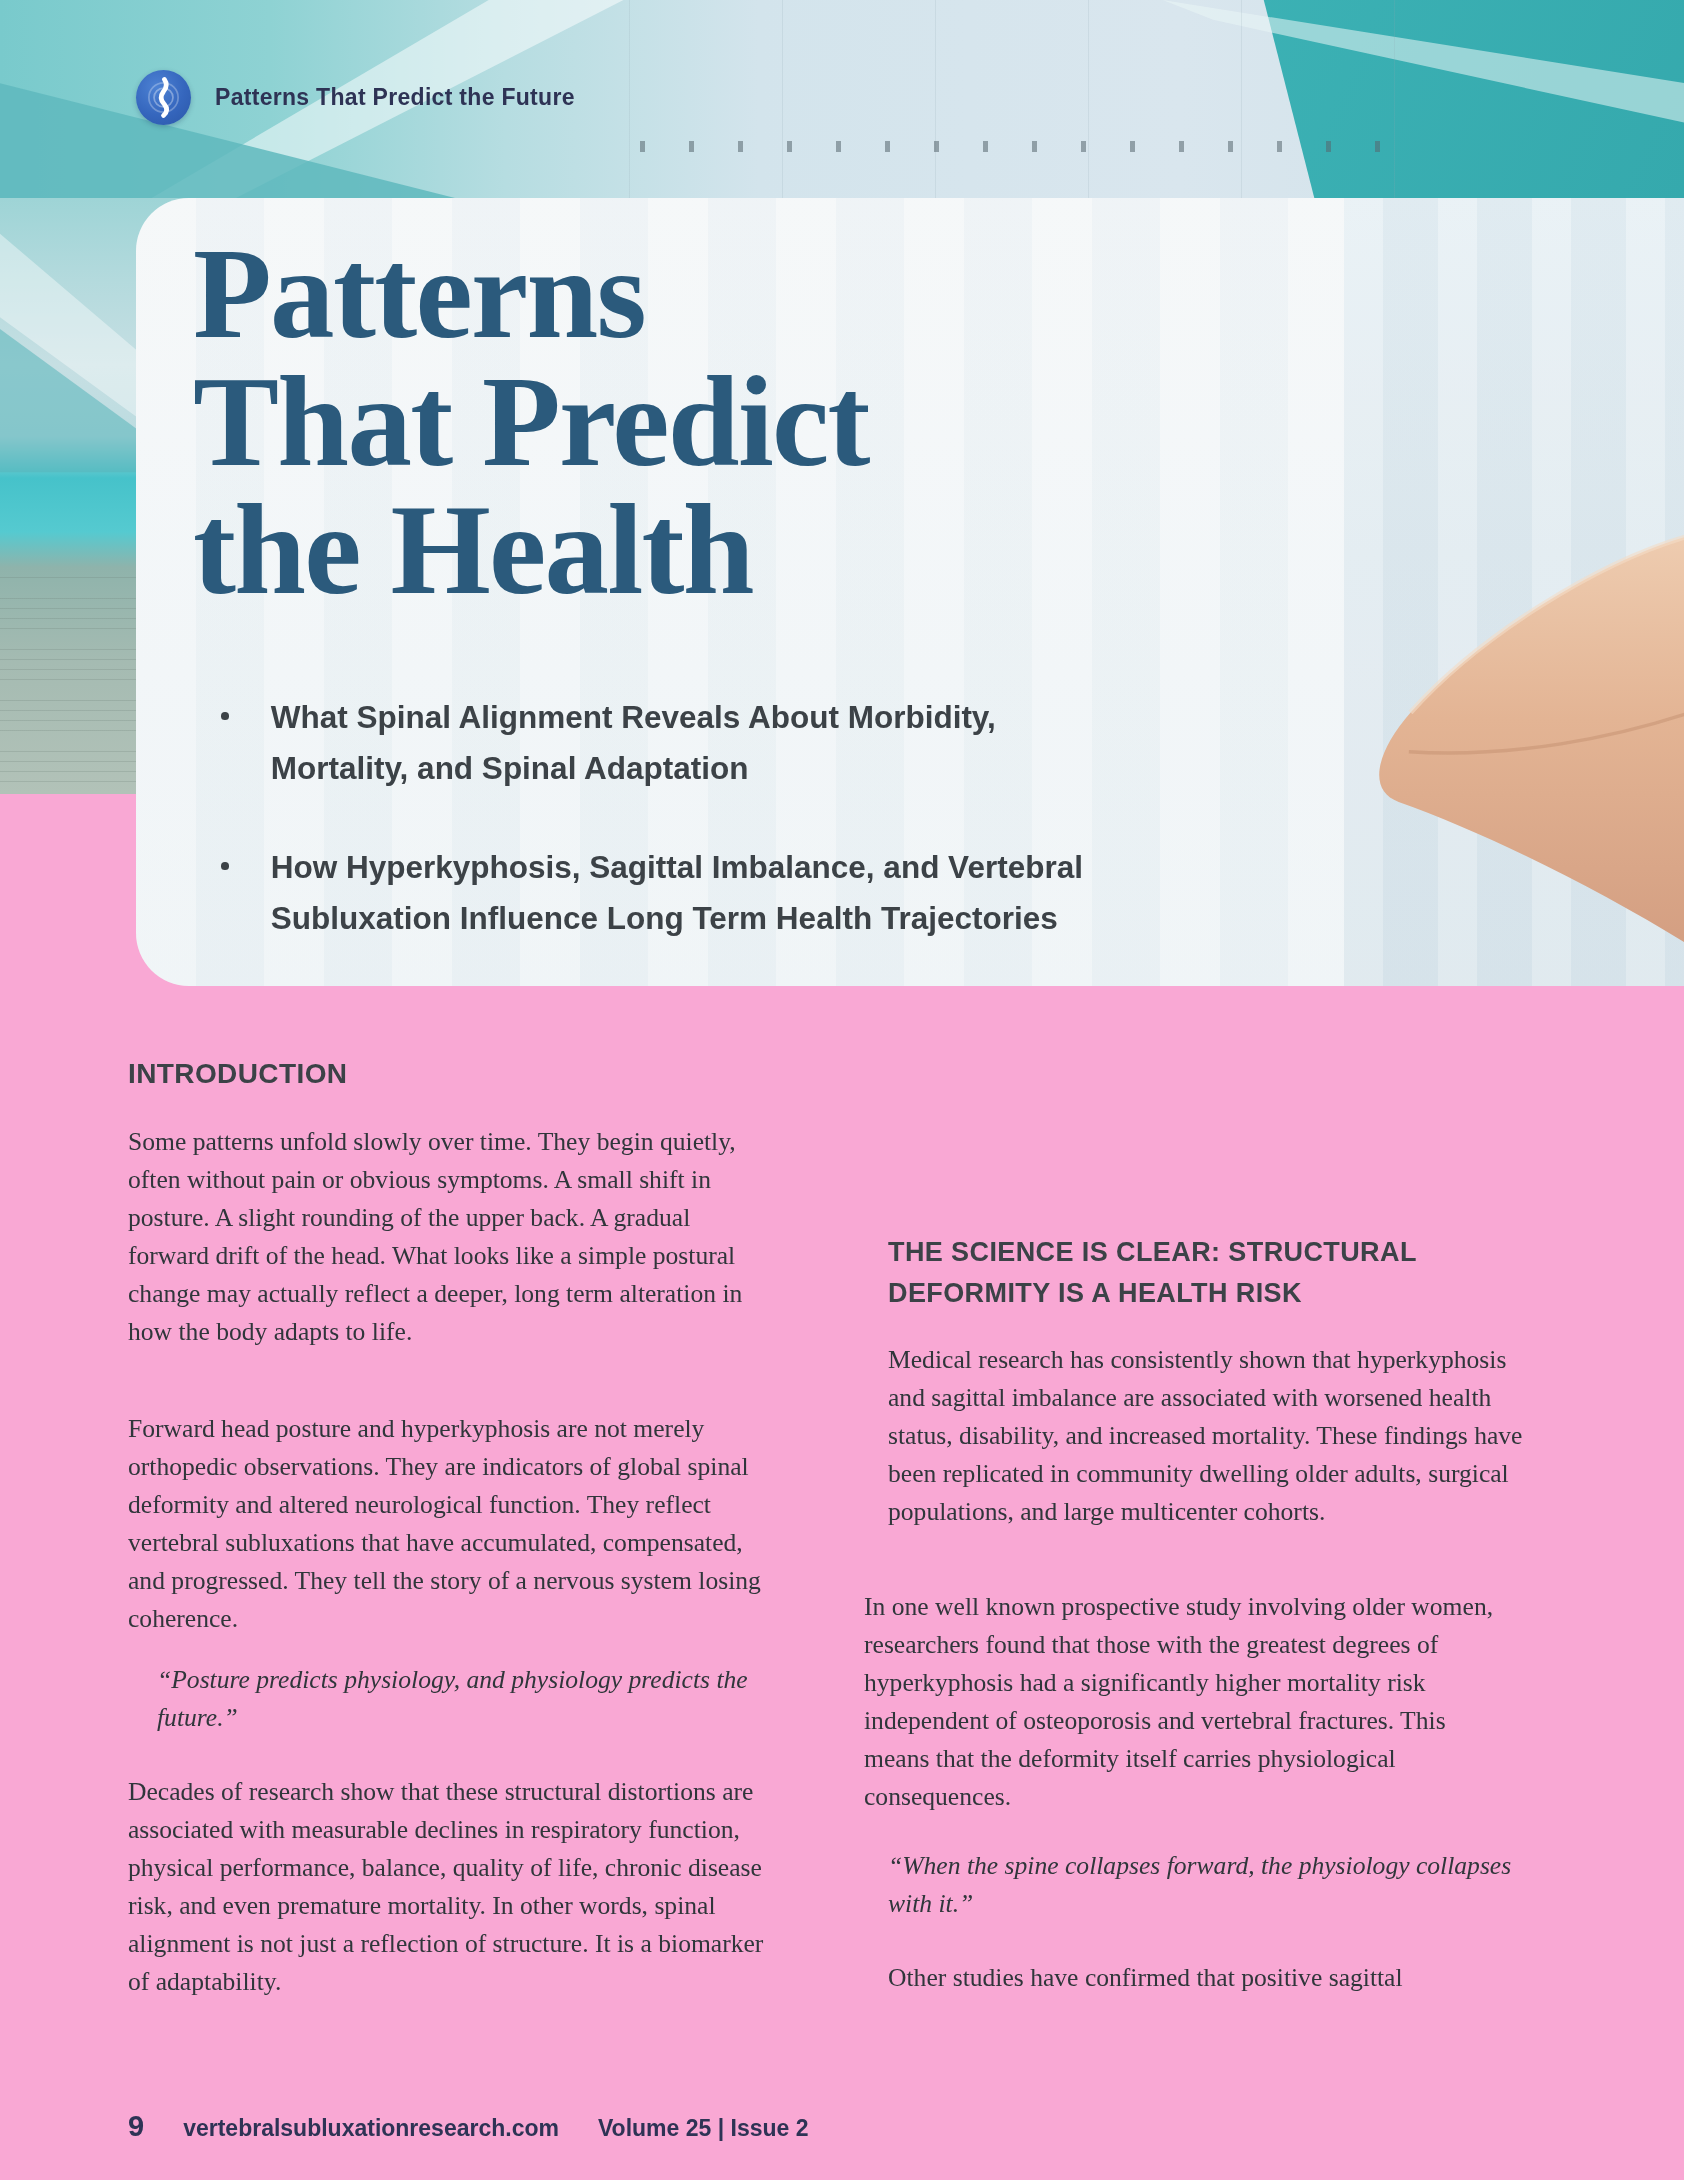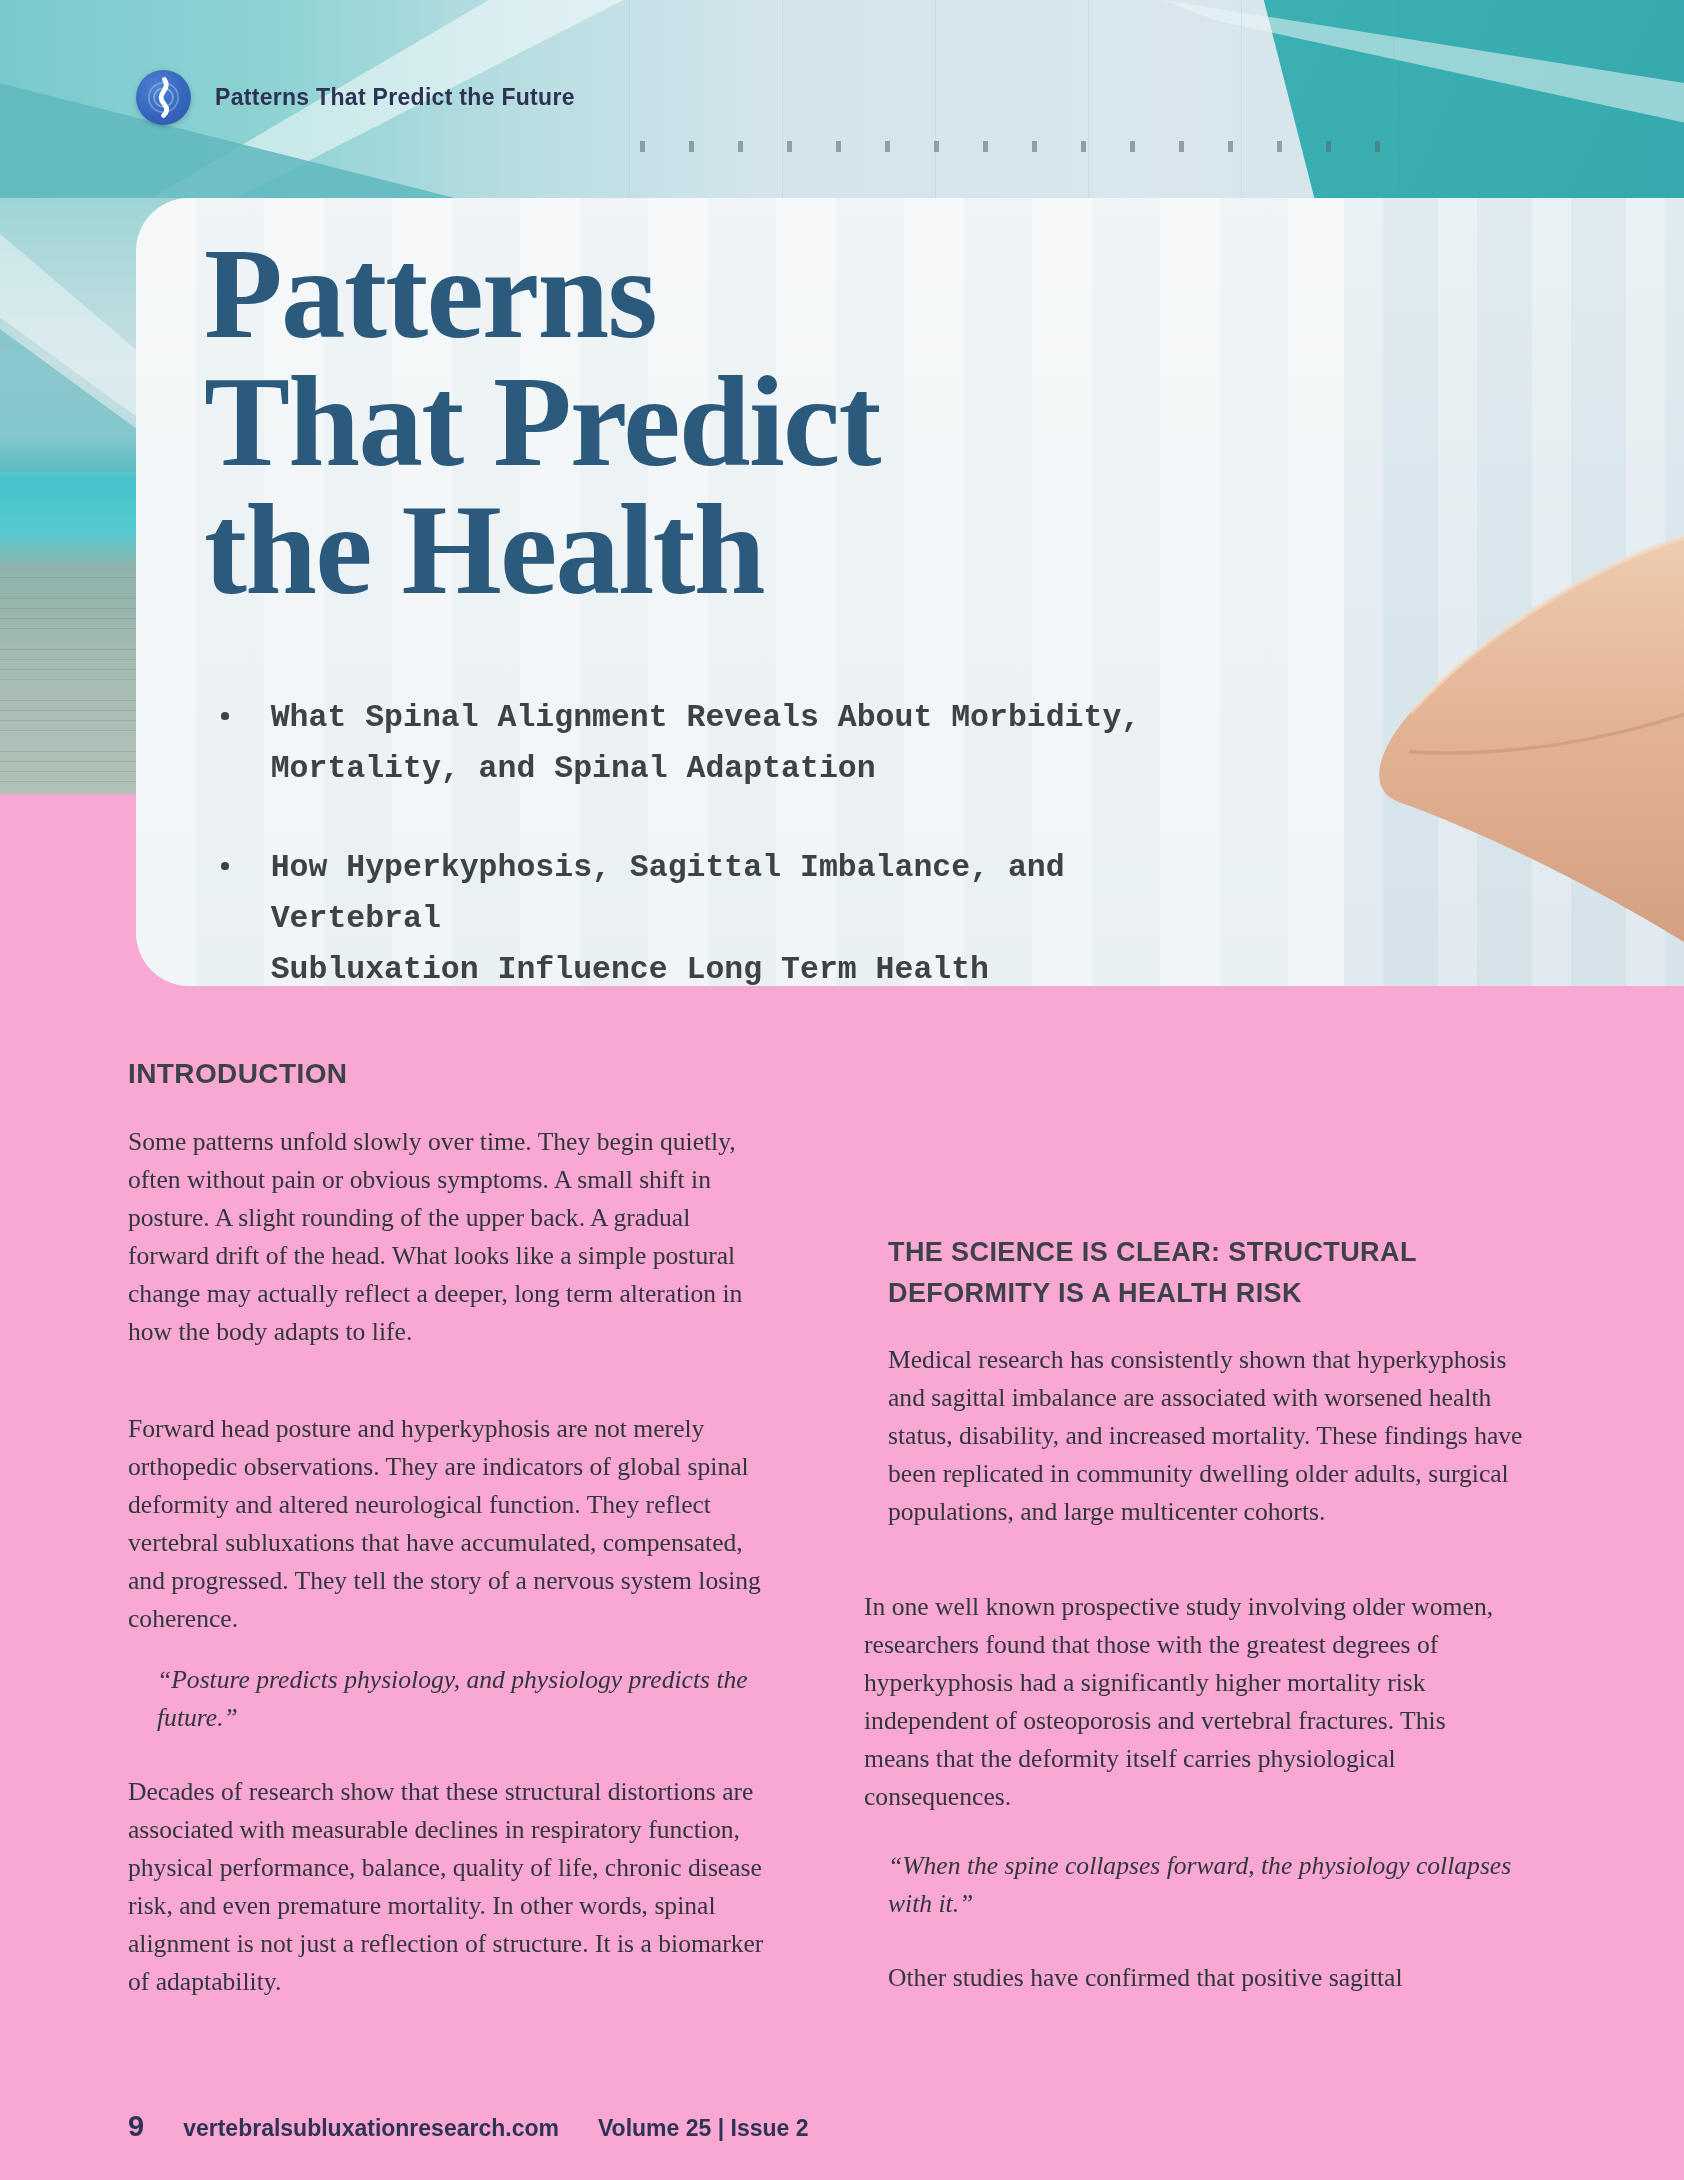--- a/index.html
+++ b/index.html
@@ -34,25 +34,25 @@
     background:radial-gradient(circle at 38% 32%,#4d82d4 0%,#3566bd 55%,#2b57a8 100%);
     box-shadow:0 1.7px 5.1px rgba(20,40,80,.25);}
   .brand{font-size:23px;font-weight:bold;color:#2e3355;letter-spacing:0.3px;}
 
   
   .hero-card{position:absolute;left:136px;top:198px;width:1549px;height:788px;
     border-radius:53px 0 0 53px;
     background:linear-gradient(180deg,#f3f6f8 0%,#eff4f6 60%,#ecf2f5 100%);overflow:hidden;}
   .hero-streaks{position:absolute;inset:0;opacity:.35;
     background:repeating-linear-gradient(90deg,rgba(255,255,255,.6) 0 60px,rgba(210,226,234,.35) 60px 128px);}
-  .hero-title{position:absolute;left:68px;top:32px;
+  .hero-title{position:absolute;left:57px;top:32px;
     font-family:"Liberation Serif",serif;font-weight:bold;font-size:129px;line-height:128px;
     color:#2b5a7c;letter-spacing:-1.7px;}
   .hero-bullets{position:absolute;left:85px;top:494px;width:954px;}
-  .bullet{display:flex;align-items:flex-start;margin-bottom:48px;font-family:Liberation Mono, monospace;}
+  .bullet{display:flex;align-items:flex-start;margin-bottom:48px;}
   .bullet-dot{flex:0 0 auto;width:7.7px;height:7.7px;border-radius:50%;background:#3c4247;margin:20.4px 42px 0 0;}
   .bullet-text{font-size:31.5px;line-height:51px;font-weight:bold;color:#3c4247;}
 
   
   .arm-photo{position:absolute;right:0;top:0;width:341px;height:788px;overflow:hidden;
     background:linear-gradient(180deg,#e4eef3 0%,#dde8ee 45%,#d8e4eb 100%);}
   .arm-stripes{position:absolute;inset:0;opacity:.4;
     background:repeating-linear-gradient(90deg,rgba(255,255,255,.55) 0 39px,rgba(203,220,229,.4) 39px 94px);}
   .arm-photo svg{position:absolute;inset:0;}
 

